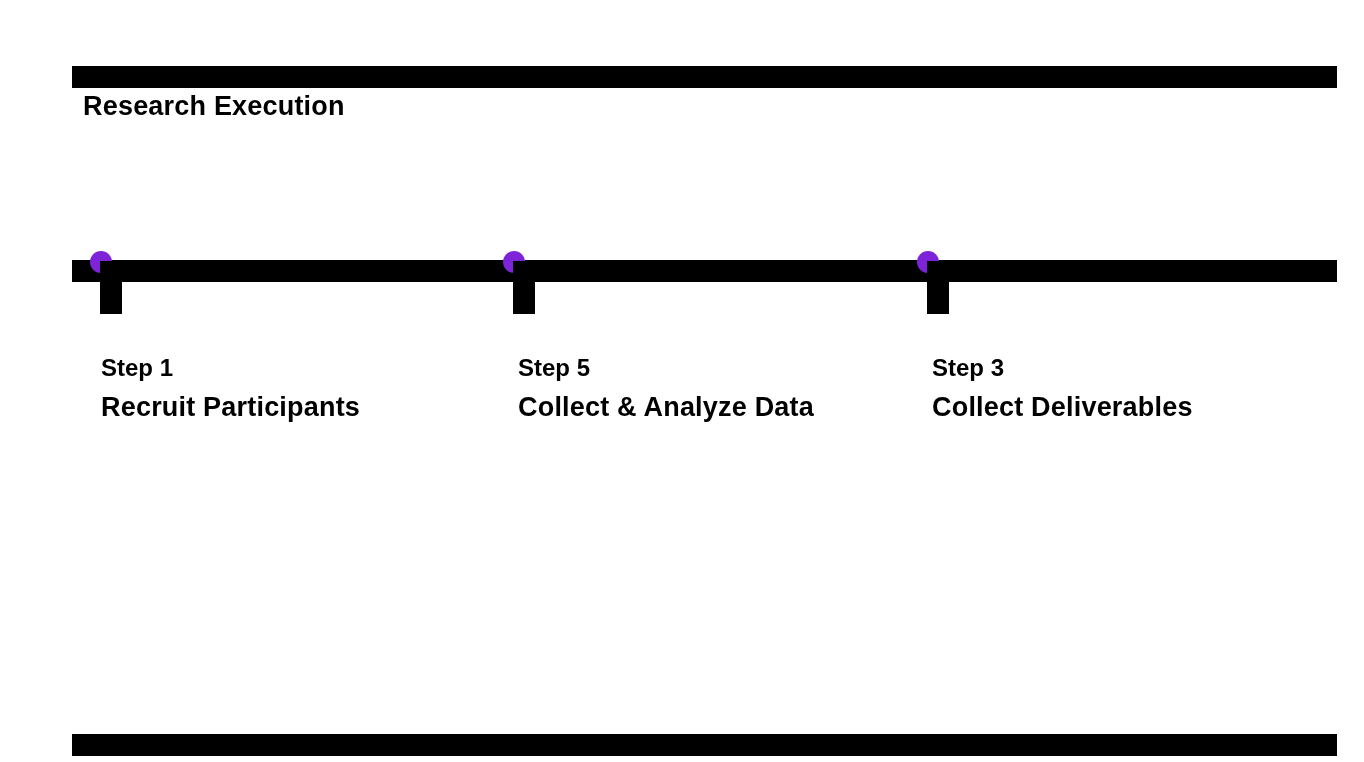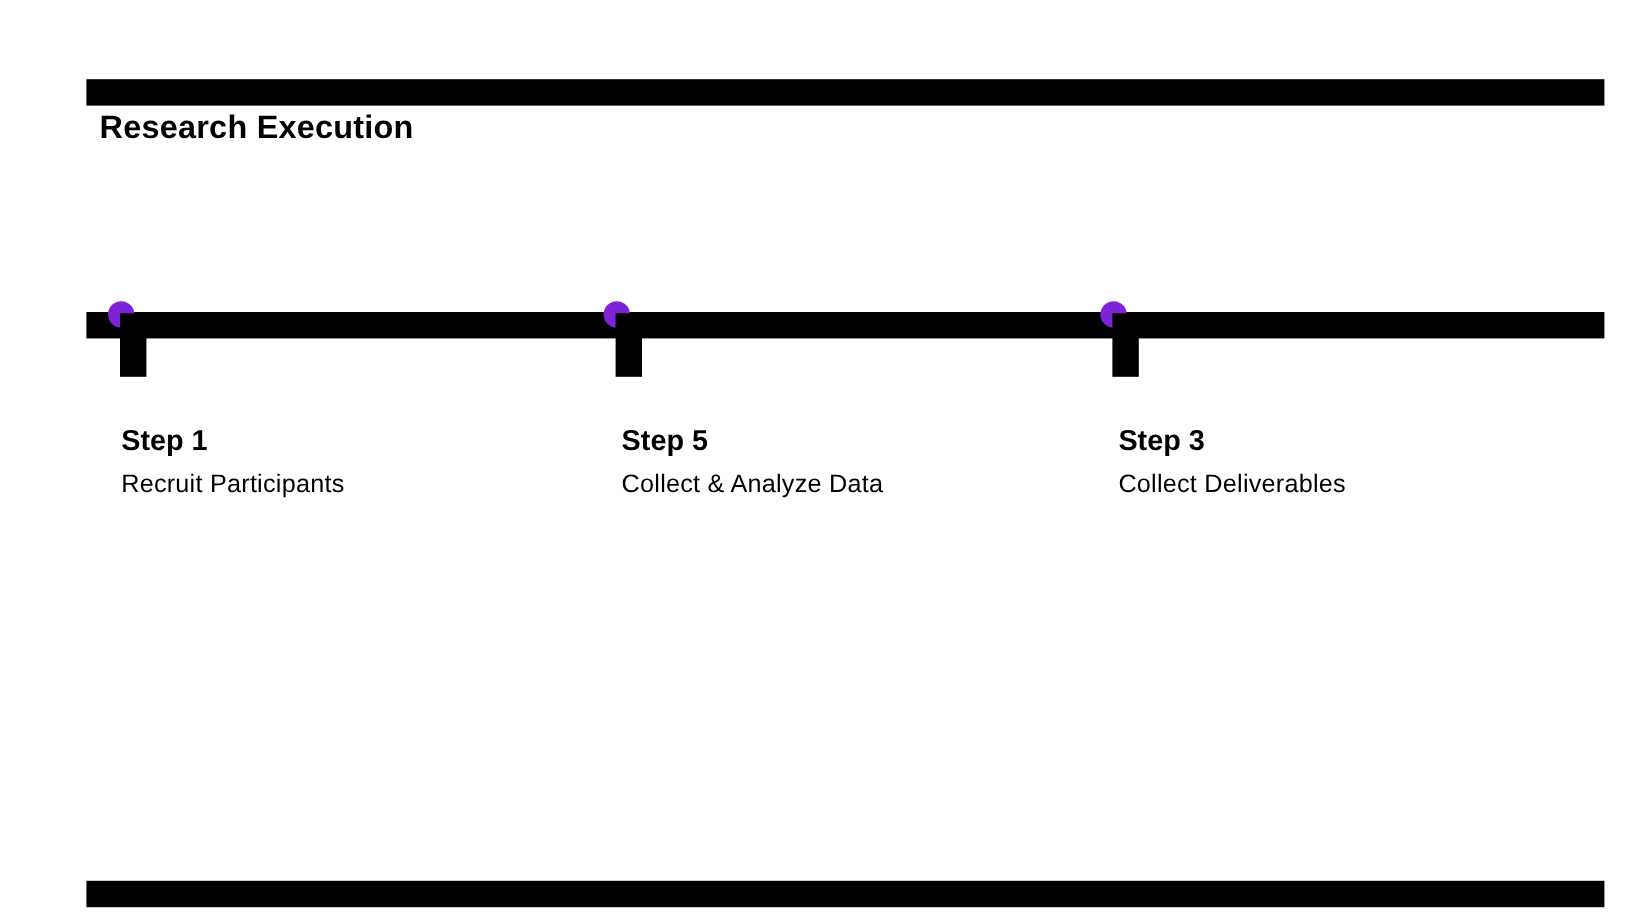--- a/index.html
+++ b/index.html
@@ -69,23 +69,23 @@
     font-size: 24px;
     line-height: 1.15;
     font-weight: 700;
     color: #000000;
     white-space: nowrap;
   }
   .step-title {
     position: absolute;
     left: var(--tx);
     top: 359px;
-    font-size: 21px;
+    font-size: 27px;
     line-height: 1.15;
-    font-weight: 400;
+    font-weight: 700;
     color: #000000;
     letter-spacing: 0.2px;
     white-space: nowrap;
   }
   .step-1 { --cx: 78px;  --tx: 68px;  }
   .step-2 { --cx: 491px; --tx: 485px; }
   .step-3 { --cx: 905px; --tx: 899px; }
 </style>
 </head>
 <body style="background: rgb(255, 255, 255);">

